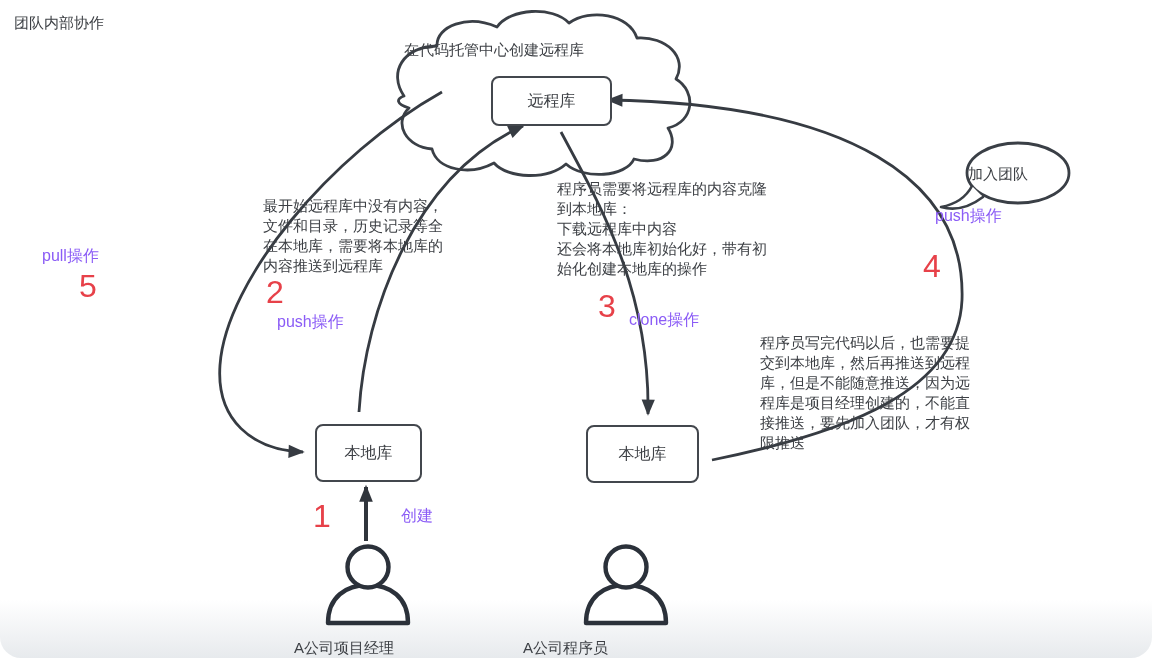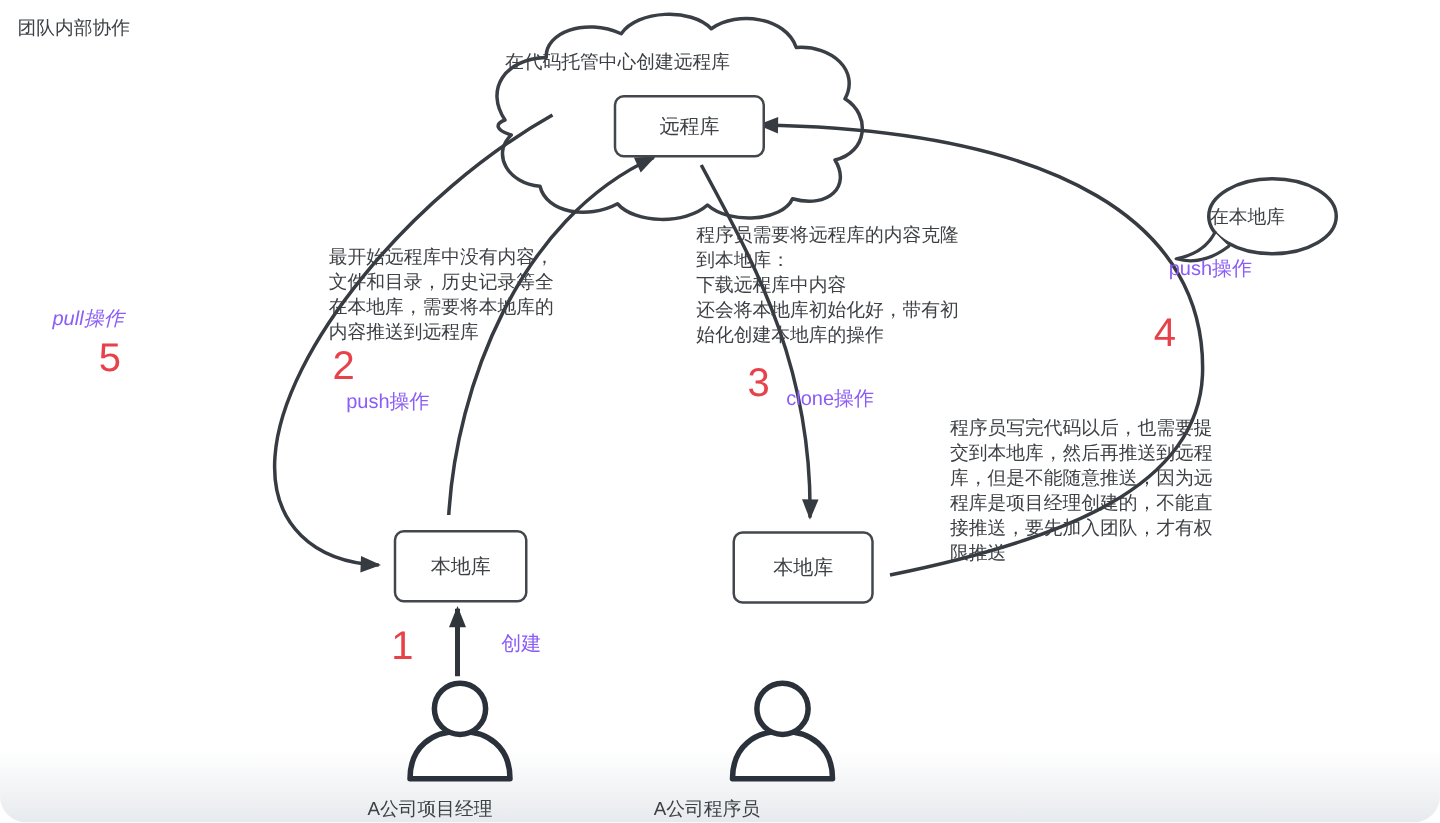--- a/index.html
+++ b/index.html
@@ -92,39 +92,39 @@
       <path d="M 586 623 C 586 597 604 585 626 585 C 648 585 666 597 666 623 Z" fill="#ffffff" stroke="#2b313a" stroke-width="4.4" stroke-linejoin="round"></path>
       <circle cx="626" cy="567" r="20.5" fill="#ffffff" stroke="#2b313a" stroke-width="4.4"></circle>
     </g>
   </svg>
 
   <div class="txt left-align" id="page-title" style="left:14px;top:13px;">团队内部协作</div>
 
   <div class="txt" style="left:404px;top:40px;width:272px;">在代码托管中心创建远程库</div>
   <div class="node-box" style="left:468px;top:76px;width:117px;height:46px;margin-left:23px;">远程库</div>
 
-  <div class="txt op" style="left:42px;top:246px;width:100px;font-style:italic;">pull操作</div>
+  <div class="txt op" style="left:42px;top:246px;width:100px;">pull操作</div>
   <div class="txt stepnum" style="left:63px;top:270px;color:#e74149;">5</div>
 
   <div class="txt" style="left:263px;top:196px;width:210px;">最开始远程库中没有内容，
 文件和目录，历史记录等全
 在本地库，需要将本地库的
 内容推送到远程库</div>
   <div class="txt stepnum" style="left:250px;top:276px;color:#e74149;">2</div>
   <div class="txt op" style="left:277px;top:312px;width:100px;">push操作</div>
 
   <div class="txt" style="left:557px;top:179px;width:276px;">程序员需要将远程库的内容克隆
 到本地库：
 下载远程库中内容
 还会将本地库初始化好，带有初
 始化创建本地库的操作</div>
   <div class="txt stepnum" style="left:582px;top:290px;color:#e74149;">3</div>
   <div class="txt op" style="left:629px;top:310px;width:100px;">clone操作</div>
 
-  <div class="txt" style="left:968px;top:164px;width:100px;">在本地库</div>
+  <div class="txt" style="left:968px;top:164px;width:100px;">加入团队</div>
   <div class="txt op" style="left:935px;top:206px;width:100px;">push操作</div>
   <div class="txt stepnum" style="left:907px;top:250px;color:#e74149;">4</div>
   <div class="txt" style="left:760px;top:333px;width:262px;">程序员写完代码以后，也需要提
 交到本地库，然后再推送到远程
 库，但是不能随意推送，因为远
 程库是项目经理创建的，不能直
 接推送，要先加入团队，才有权
 限推送</div>
 
   <div class="node-box" style="left:315px;top:424px;width:103px;height:54px;">本地库</div>

